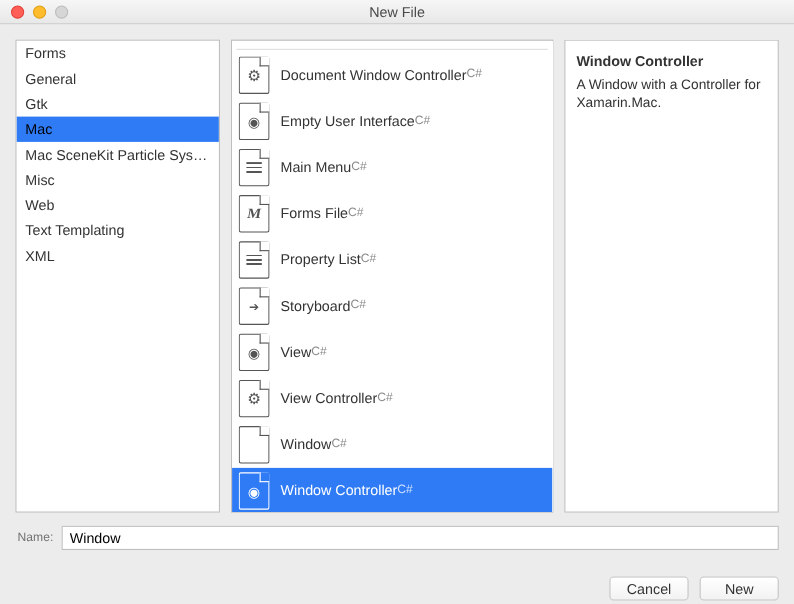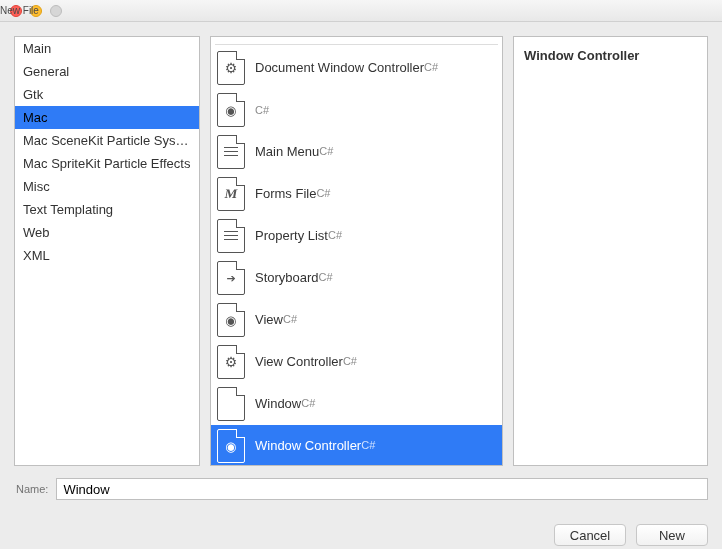--- a/index.html
+++ b/index.html
@@ -18,21 +18,21 @@
     border-bottom: 1px solid #d0d0d0;
     display: flex;
     align-items: center;
     position: relative;
   }
   .traffic { display: flex; gap: 8px; padding-left: 10px; }
   .tl { width: 12px; height: 12px; border-radius: 50%; }
   .tl.red { background:#ff5f57; border:1px solid #e24238; }
   .tl.yellow { background:#ffbd2e; border:1px solid #e1a116; }
   .tl.green { background:#d6d6d6; border:1px solid #bdbdbd; }
-  .title { position:absolute; left:0; right:0; font-size:10px; color:#4a4a4a; pointer-events:none;}
+  .title { position:absolute; left:0; right:0; text-align:center; font-size:13px; color:#4a4a4a; pointer-events:none;}
   .content {
     padding: 14px 14px 10px 14px;
   }
   .panels {
     display: flex;
     gap: 10px;
     height: 430px;
   }
   .panel {
     background: #fff;
@@ -115,47 +115,47 @@
     <div class="tl red"></div>
     <div class="tl yellow"></div>
     <div class="tl green"></div>
   </div>
   <div class="title">New File</div>
 </div>
 
 <div class="content">
   <div class="panels">
     <div class="panel categories" id="categories">
-        <div class="cat-item">Main</div>
+        <div class="cat-item">Forms</div>
         <div class="cat-item">General</div>
         <div class="cat-item">Gtk</div>
         <div class="cat-item selected">Mac</div>
         <div class="cat-item">Mac SceneKit Particle Systems</div>
-        <div class="cat-item">Mac SpriteKit Particle Effects</div>
         <div class="cat-item">Misc</div>
+        <div class="cat-item">Web</div>
         <div class="cat-item">Text Templating</div>
-        <div class="cat-item">Web</div>
         <div class="cat-item">XML</div>
       </div>
     <div class="panel templates" id="templates">
       <div class="scroll-top-shadow"></div>
     <div class="tpl-item">
           <div class="tpl-icon">
             <span class="ic gear"></span>
           </div>
           <div class="txt">
             <span>Document Window Controller</span>
             <span class="sub">C#</span>
           </div>
         </div>
         <div class="tpl-item">
           <div class="tpl-icon">
             <span class="ic eye"></span>
           </div>
           <div class="txt">
+            <span>Empty User Interface</span>
             <span class="sub">C#</span>
           </div>
         </div>
         <div class="tpl-item">
           <div class="tpl-icon">
             <span class="ic lines"></span>
           </div>
           <div class="txt">
             <span>Main Menu</span>
             <span class="sub">C#</span>
@@ -220,20 +220,21 @@
             <span class="ic eye"></span>
           </div>
           <div class="txt">
             <span>Window Controller</span>
             <span class="sub">C#</span>
           </div>
         </div>
       </div>
     <div class="panel details">
       <div class="details-title">Window Controller</div>
+      <div>A Window with a Controller for Xamarin.Mac.</div>
     </div>
   </div>
 
   <div class="bottom-row">
     <label>Name:</label>
     <input type="text" value="Window" style="">
   </div>
 
   <div class="buttons">
     <div class="btn">Cancel</div>

